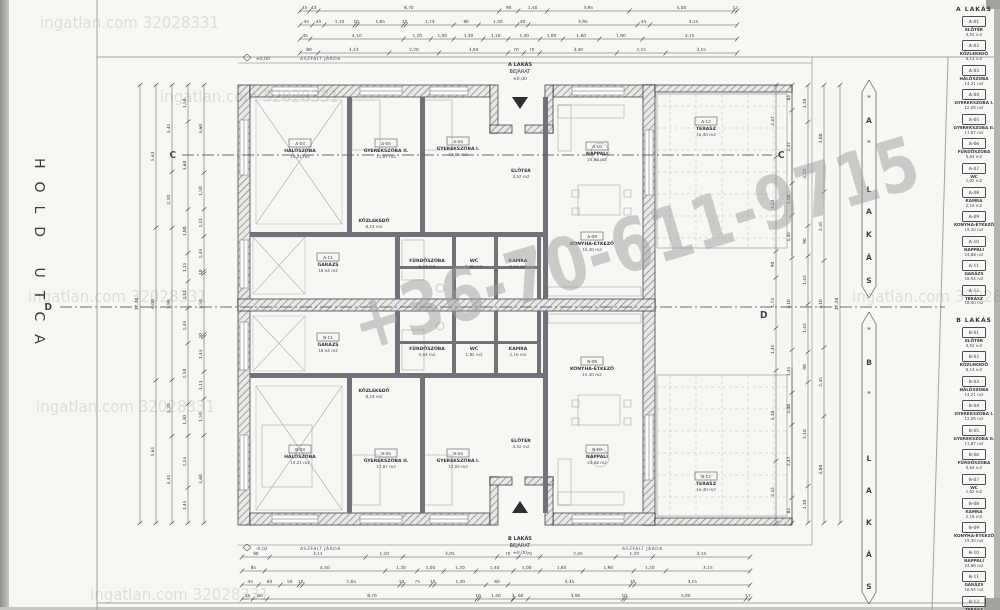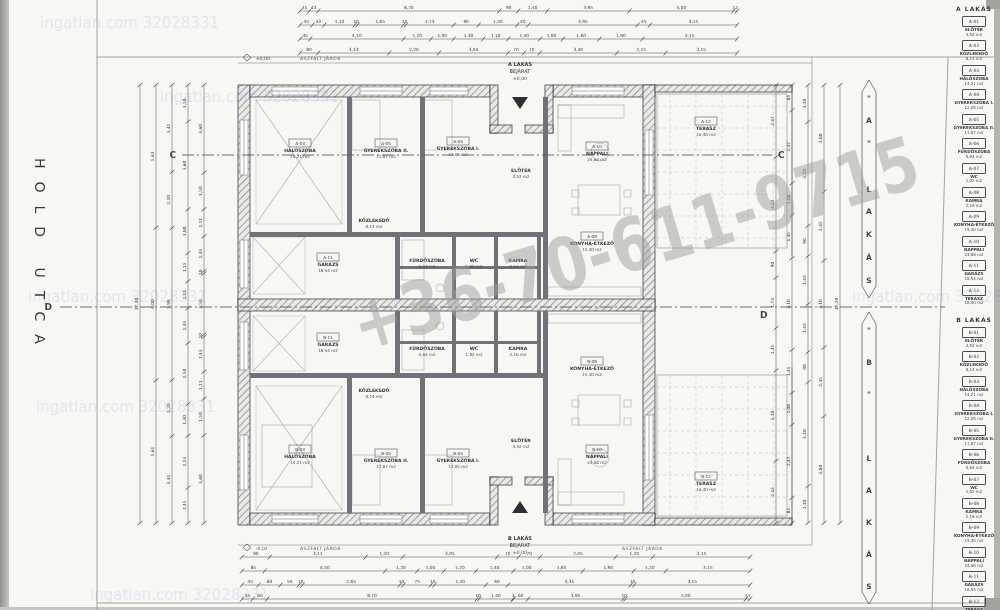--- a/index.html
+++ b/index.html
@@ -13,21 +13,21 @@
   .corner-tr{position:absolute;right:0;top:0;width:14px;height:9px;background:#a2a29e;}
   .corner-br{position:absolute;right:0;bottom:0;width:16px;height:12px;background:#a2a29e;}
   svg{position:absolute;left:0;top:0;}
   .street{position:absolute;left:26px;top:158px;height:330px;width:22px;
           writing-mode:vertical-rl;font-size:14px;letter-spacing:13px;
           color:#3a3a3a;z-index:3;}
   .wm-phone{position:absolute;left:330px;top:218px;width:540px;z-index:6;
             font-size:62px;font-weight:700;white-space:nowrap;color:#9e9e9e;
             opacity:.5;transform:rotate(-16.5deg) scale(.95,1.18);
             transform-origin:center;letter-spacing:1px;}
-  .wm-site{position:absolute;z-index:5;font-size:15px;color:#1d4ed8;opacity:.1;
+  .wm-site{position:absolute;z-index:5;font-size:15px;color:#000000;opacity:.1;
            white-space:nowrap;}
   .schedule{position:absolute;right:2px;top:2px;width:48px;height:606px;z-index:4;
             color:#3a3d42;text-align:center;}
   .sch-title{position:absolute;left:0;width:100%;font-size:6px;font-weight:700;
              letter-spacing:1px;color:#34373c;}
   .sch-list{position:absolute;left:0;width:100%;}
   .sch-item{margin-bottom:3px;}
   .sch-box{width:22px;height:9px;border:1px solid #4a4d52;border-radius:1px;
            margin:0 auto 1px auto;font-size:4.5px;line-height:9px;}
   .sch-name{font-size:4.2px;font-weight:700;line-height:1.15;}

